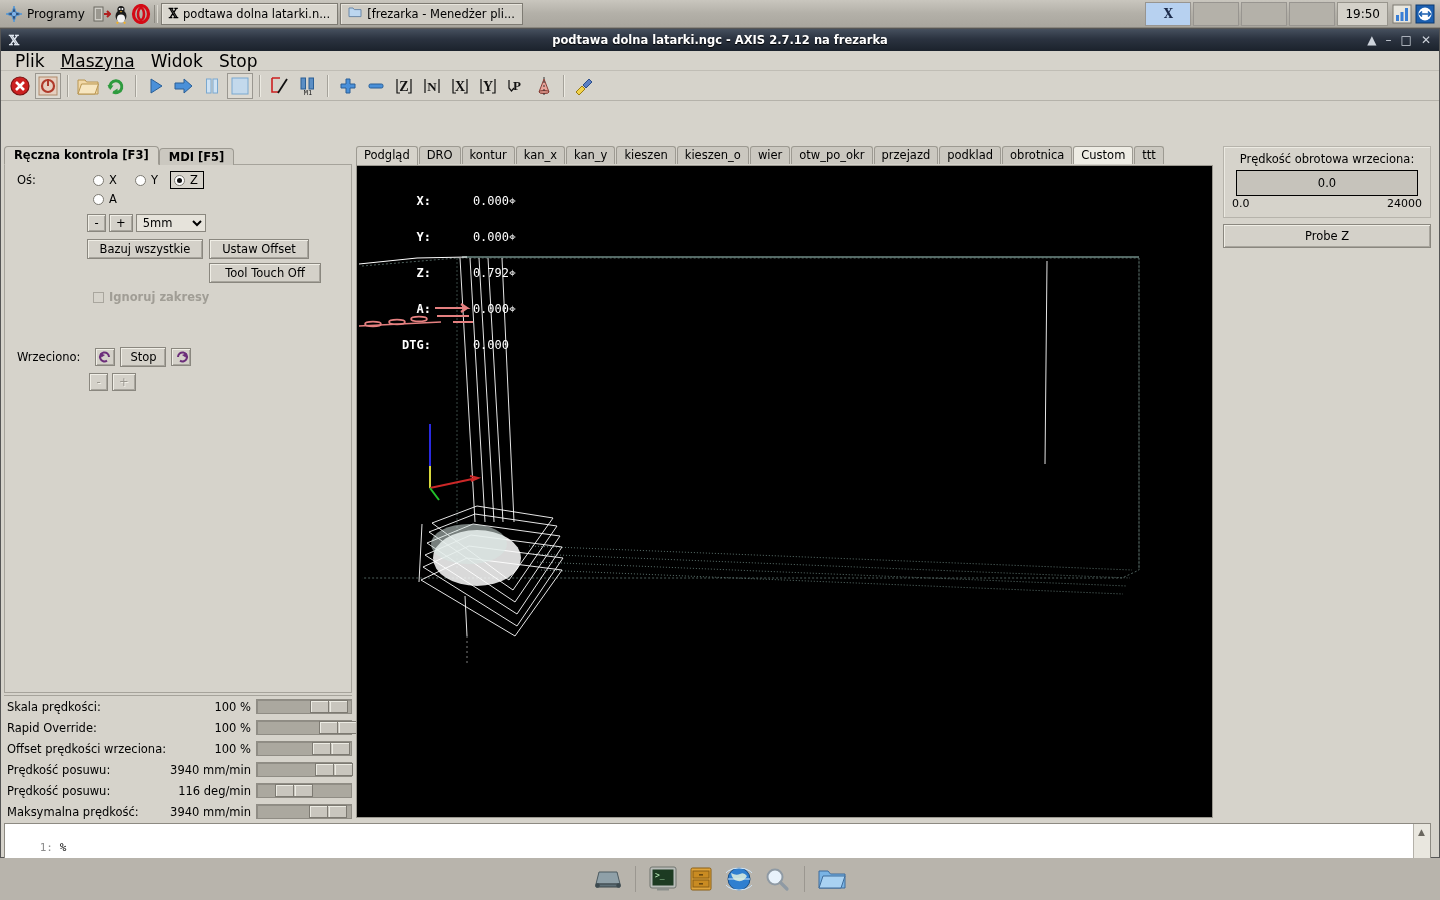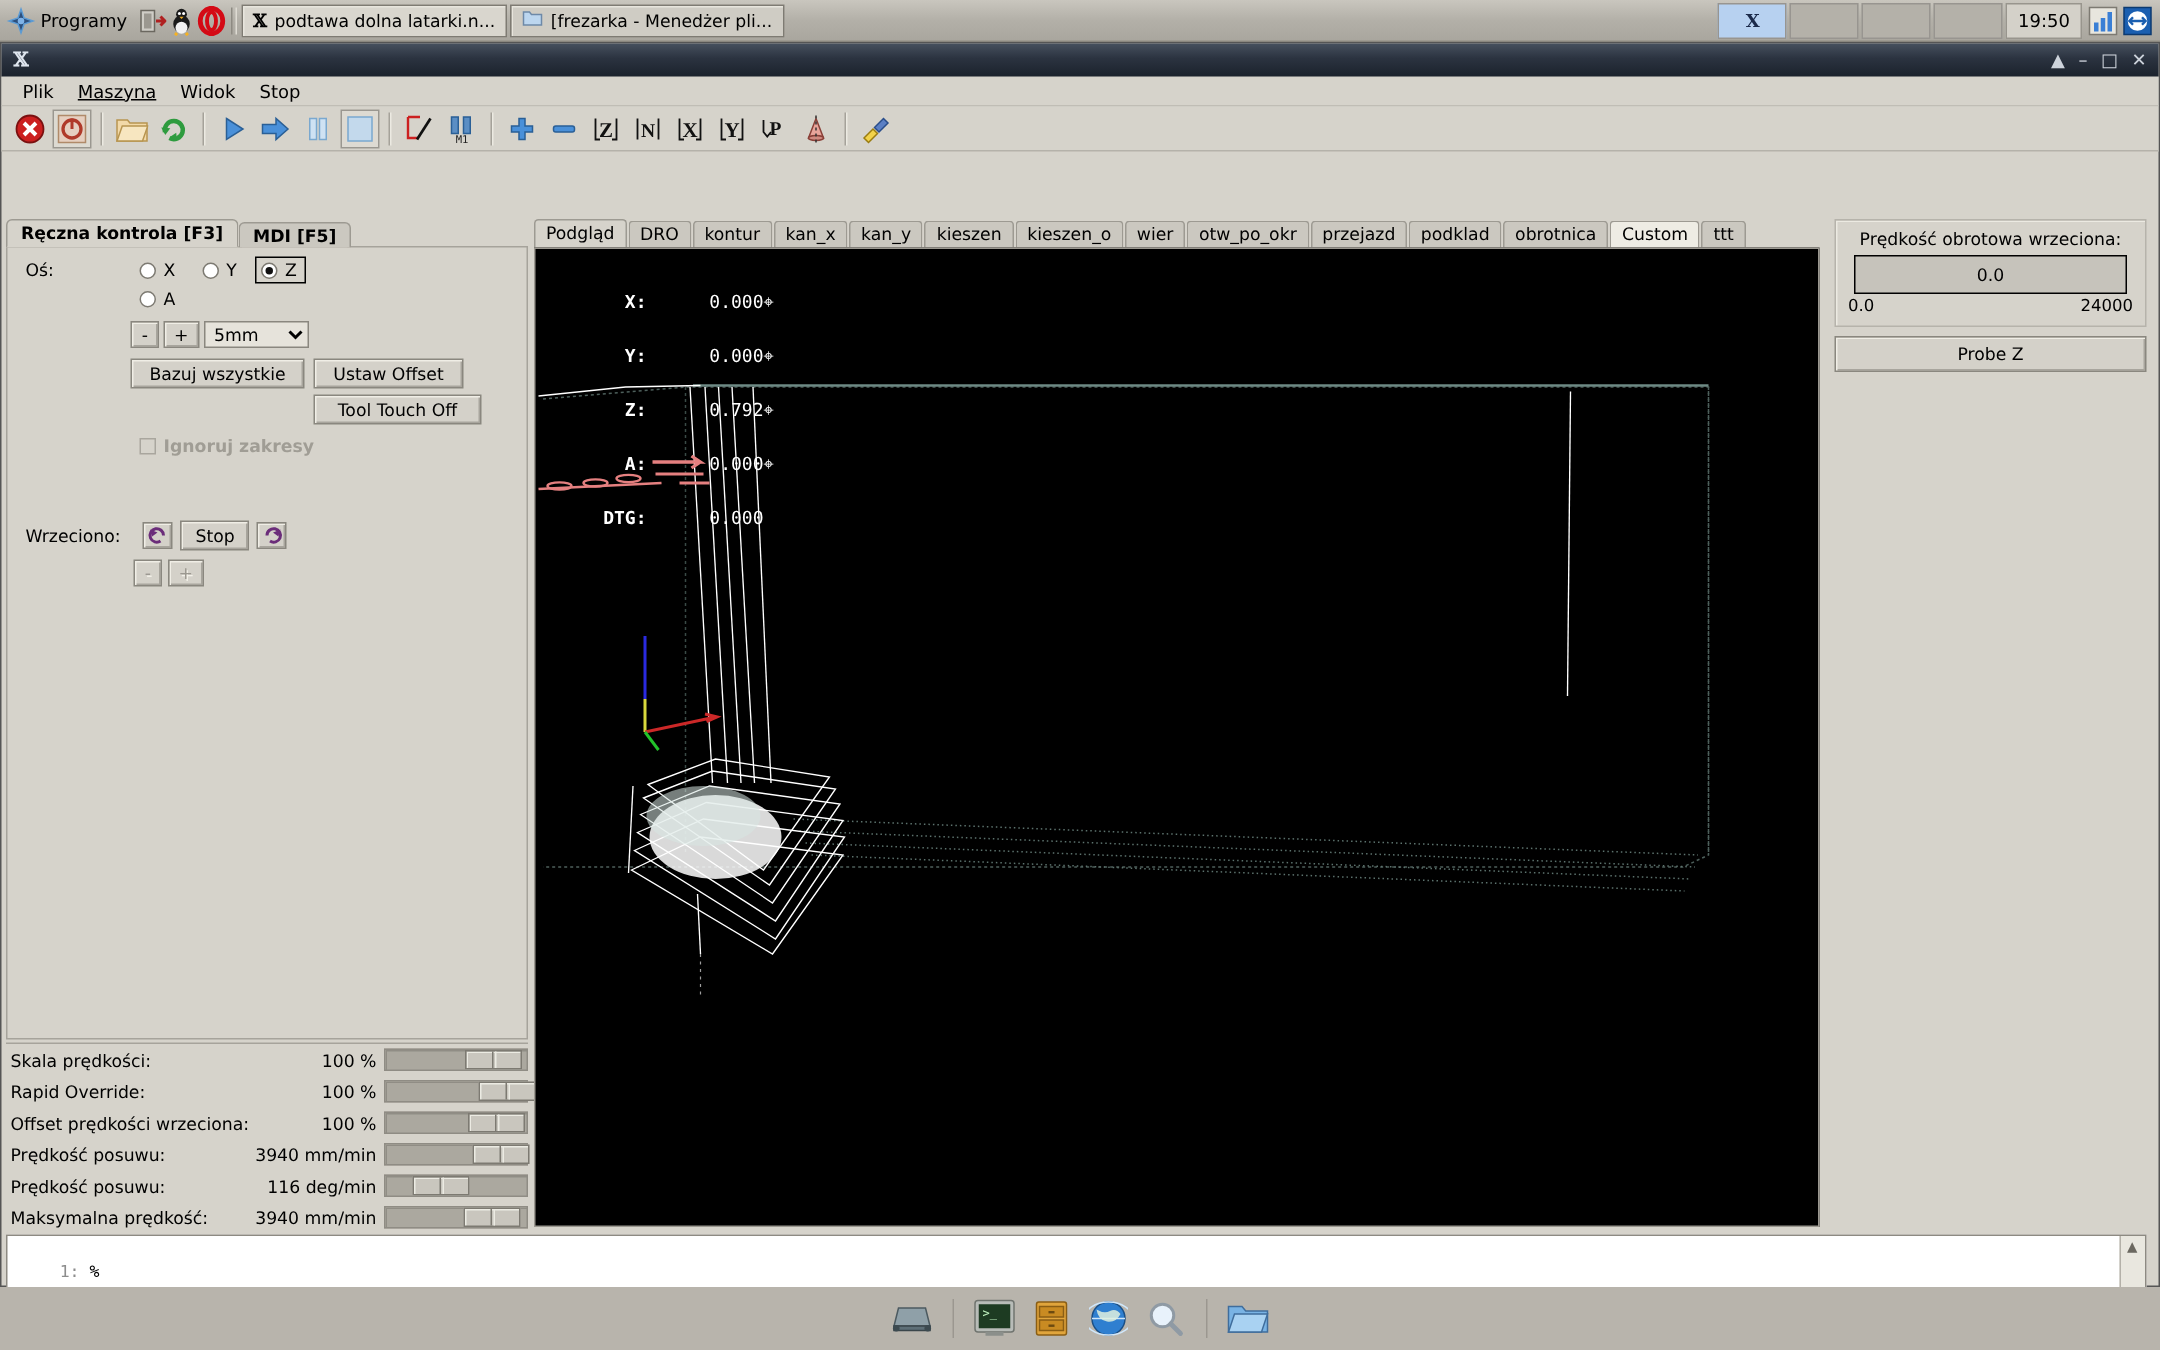--- a/index.html
+++ b/index.html
@@ -62,21 +62,21 @@
     color:#dfe6ef; font-family:"DejaVu Serif", serif; font-weight:bold; font-size:13px; z-index:2;}
   #title-ctrls { margin-left: auto; display: flex; align-items: center; gap: 9px; padding-right: 8px; z-index: 2; }
   #title-ctrls span { color: #cdd3db; font-size: 12px; line-height: 1; cursor: default; }
 
   
   #menubar {
     height: 20px; display: flex; align-items: center; gap: 0;
     background: #d6d3cb; padding-left: 6px;
     border-bottom: 1px solid #c0bdb5;
   }
-  #menubar .mi { padding: 2px 8px; font-size: 12px; color: #000; }
+  #menubar .mi { padding: 2px 8px; font-size: 17px; color: #000; }
   #menubar .mi u { text-decoration: underline; }
 
   
   #toolbar {
     height: 30px; display: flex; align-items: center; gap: 2px;
     background: #d6d3cb; padding-left: 6px;
     border-bottom: 1px solid #b5b2aa;
   }
   .tool { width: 26px; height: 26px; display:flex; align-items:center; justify-content:center; position: relative;}
   .tool.framed { border: 1px solid #9a9790; background: #dddad2; }
@@ -122,21 +122,21 @@
   .sval  { font-size: 11.5px; margin-left: auto; margin-right: 5px; white-space: nowrap; text-align: right; }
   .strack { width: 96px; height: 15px; background: #aba89f; border: 1px solid #8f8c84;
      position: relative; box-shadow: inset 1px 1px 0 #908d85; }
   .sthumb { position: absolute; top: 0; height: 13px; width: 38px; background: #c9c6be;
      border: 1px solid #7d7a72; box-shadow: inset 1px 1px 0 #ecebe3; }
   .sthumb::after { content:""; position:absolute; left: 17px; top: 0; bottom:0; width:1px;
      border-left:1px solid #7d7a72; border-right:1px solid #ecebe3; }
 
   
   #previewwrap { position: absolute; left: 355px; top: 44px; width: 860px; height: 673px; }
-  #tabstrip { height: 19px; display: flex; align-items: center; }
+  #tabstrip { height: 19px; display: flex; align-items: flex-start; }
   .ptab { height: 18px; padding: 1px 7px 0 7px; font-size: 11.5px; color: #000;
      border: 1px solid #9d9a92; border-bottom: none; background: #cbc8c0; border-radius: 3px 3px 0 0;
      margin-right: 1px; }
   .ptab.active { background: #d6d3cb; height: 19px; }
   .ptab.custom { background: #eeece4; }
   #glcanvas { position: absolute; left: 0; top: 19px; width: 857px; height: 653px;
      background: #000; border: 1px solid #9b9890; overflow: hidden; }
   #dro { position: absolute; left: 22px; top: 8px; color: #fff;
      font-family: "DejaVu Sans Mono", "Liberation Mono", monospace; font-size: 12px; line-height: 18px;
      white-space: pre; }
@@ -260,20 +260,21 @@
         <path d="M5 10 h10 M7 7.5 L4.6 10 L7 12.5 M13 7.5 L15.4 10 L13 12.5" stroke="#1b5fb0" stroke-width="1.6" fill="none"></path>
       </svg>
     </span>
   </div>
 </div>
 
 <div id="axis-window">
 
   <div id="titlebar">
     <span class="title-ico">𝕏</span>
+    <div id="title-text">podtawa dolna latarki.ngc - AXIS 2.7.12 na frezarka</div>
     <div id="title-ctrls">
       <span>▲</span>
       <span>–</span>
       <span>□</span>
       <span>✕</span>
     </div>
   </div>
 
   <div id="menubar">
     <div class="mi">Plik</div>

